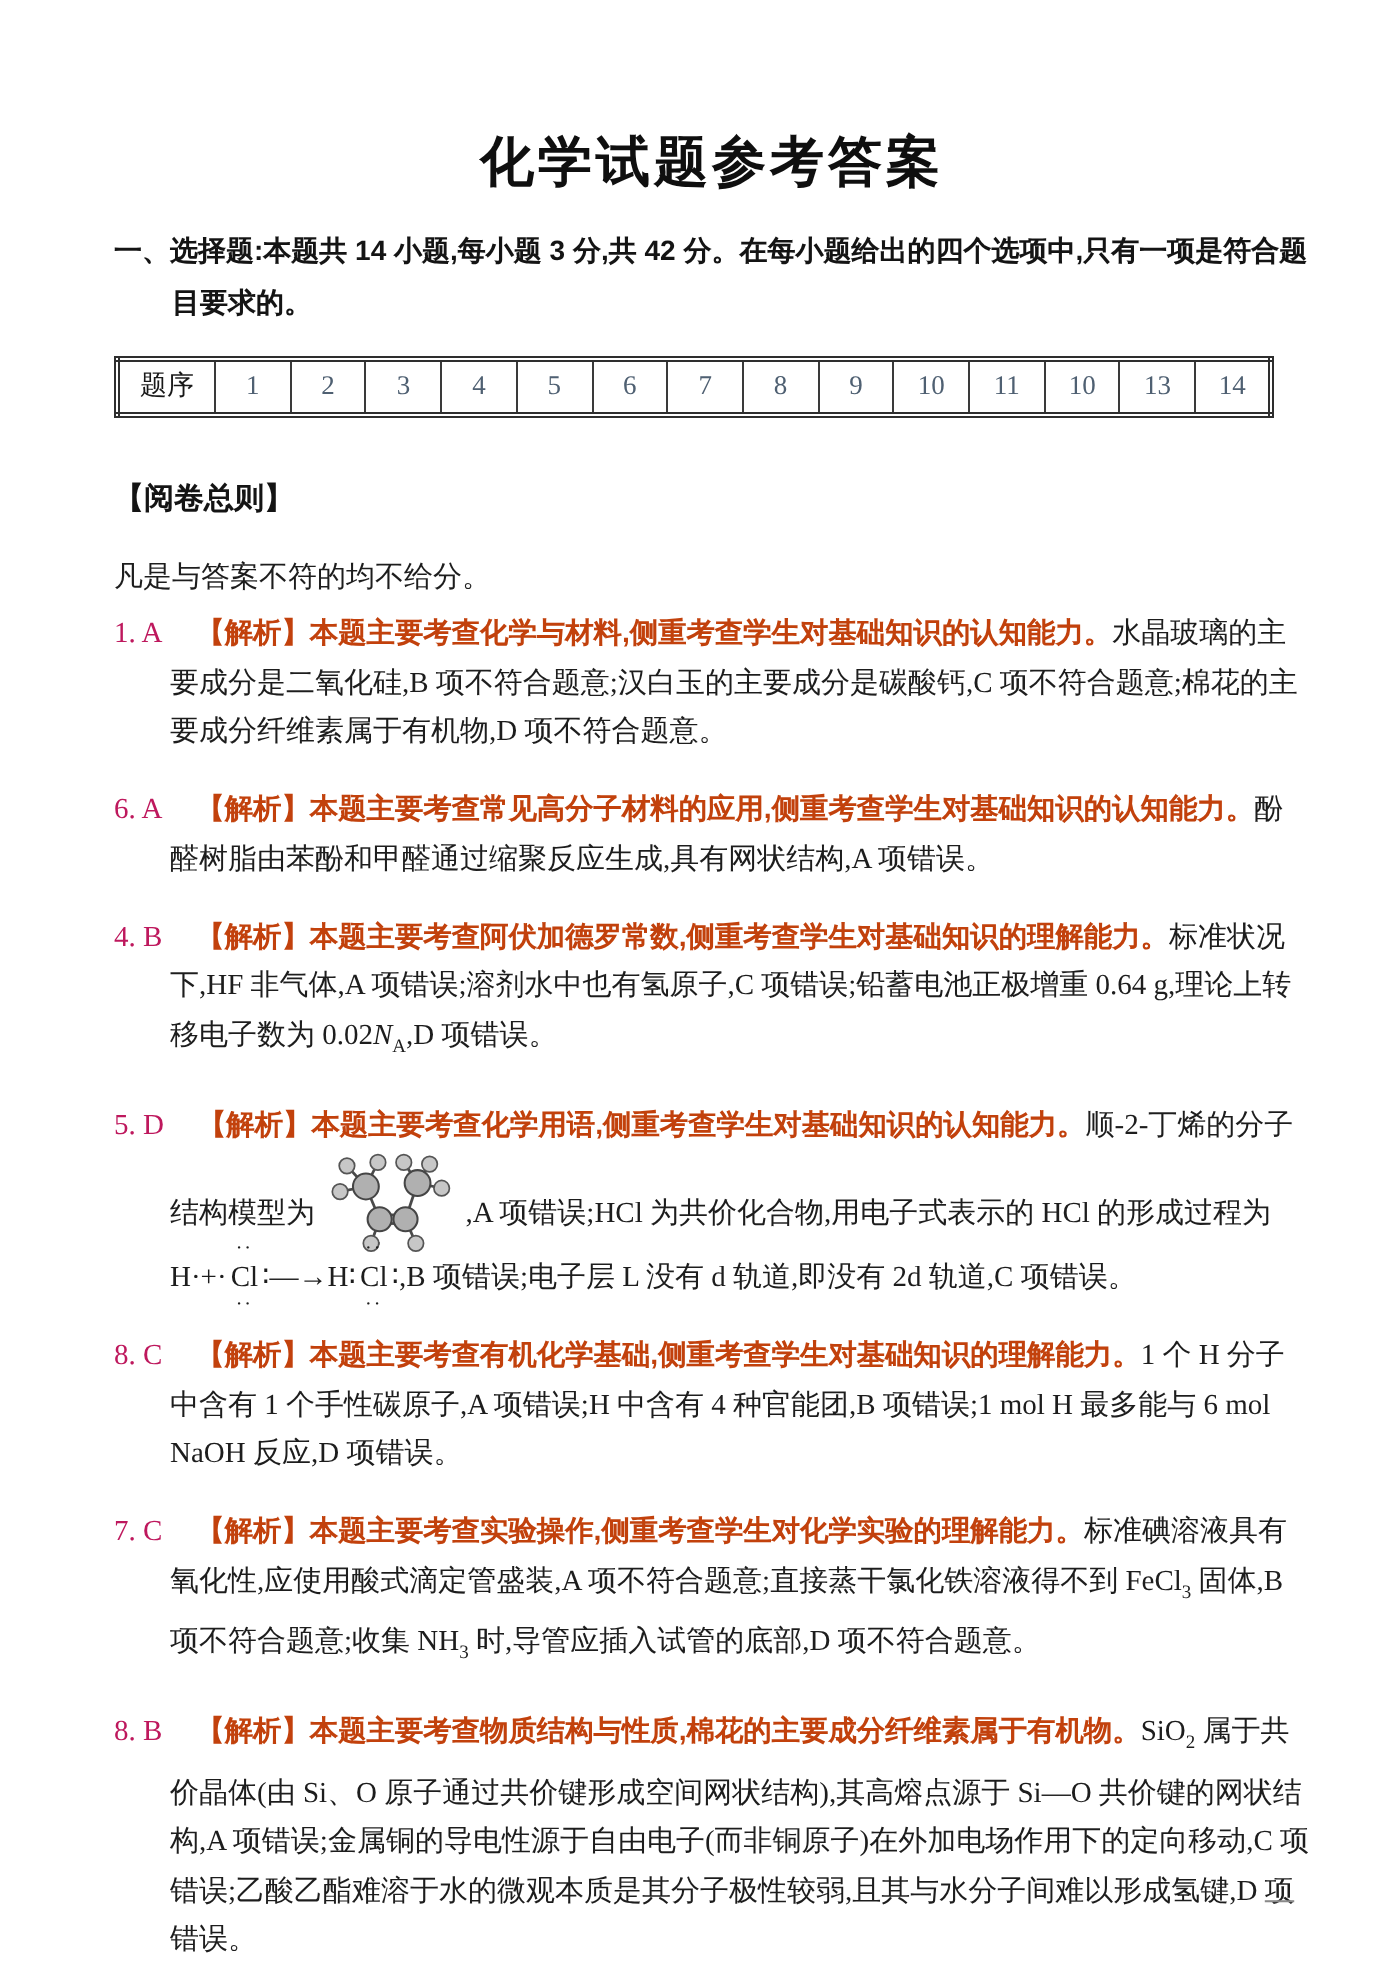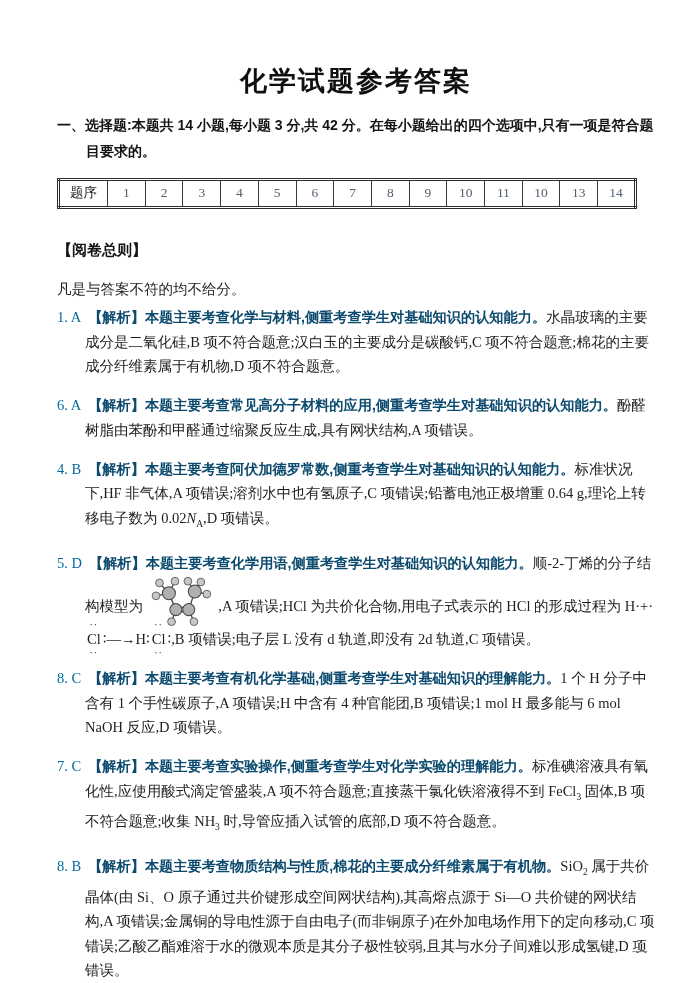--- a/index.html
+++ b/index.html
@@ -35,24 +35,24 @@
     color:#181818;width:47px;font-size:13.5px;
   }
   td.val{color:#4f6072;}
   .grading-heading{
     margin-top:28px;
     font-family:"Liberation Sans","DejaVu Sans",sans-serif;
     font-weight:bold;font-size:15px;color:#141414;line-height:25px;
   }
   .grading-rule{margin-top:15px;line-height:25px;}
   .q{margin-top:3px;padding-left:28px;text-indent:-28px;}
-  .qnum{color:#0369a1;margin-right:7px;}
+  .qnum{color:#be185d;margin-right:17px;}
   .hx{
     font-family:"Liberation Sans","DejaVu Sans",sans-serif;
-    font-weight:bold;font-size:14.2px;color:#0c4a6e;
+    font-weight:bold;font-size:14.2px;color:#c2410c;
   }
   .qbody sub{font-size:9.5px;vertical-align:-4px;}
   .qbody i{font-family:"Liberation Serif","DejaVu Serif",serif;}
   .lewis{position:relative;display:inline-block;margin:0 2px;text-indent:0;}
   .lewis .dt,.lewis .db{
     position:absolute;left:50%;transform:translateX(-50%);
     font-size:10px;line-height:1;letter-spacing:1px;color:#1d1d1d;white-space:nowrap;
   }
   .lewis .dt{top:-7px;}
   .lewis .db{bottom:-6px;}
@@ -100,21 +100,21 @@
     <div class="grading-heading">【阅卷总则】</div>
     <div class="grading-rule">凡是与答案不符的均不给分。</div>
 
     <p class="q">
       <span class="qnum">1. A</span><b class="hx">【解析】本题主要考查化学与材料,侧重考查学生对基础知识的认知能力。</b><span class="qbody">水晶玻璃的主要成分是二氧化硅,B 项不符合题意;汉白玉的主要成分是碳酸钙,C 项不符合题意;棉花的主要成分纤维素属于有机物,D 项不符合题意。</span>
     </p>
     <p class="q">
       <span class="qnum">6. A</span><b class="hx">【解析】本题主要考查常见高分子材料的应用,侧重考查学生对基础知识的认知能力。</b><span class="qbody">酚醛树脂由苯酚和甲醛通过缩聚反应生成,具有网状结构,A 项错误。</span>
     </p>
     <p class="q">
-      <span class="qnum">4. B</span><b class="hx">【解析】本题主要考查阿伏加德罗常数,侧重考查学生对基础知识的认知能力。</b><span class="qbody">标准状况下,HF 非气体,A 项错误;溶剂水中也有氢原子,C 项错误;铅蓄电池正极增重 0.64 g,理论上转移电子数为 0.02<i>N</i><sub>A</sub>,D 项错误。</span>
+      <span class="qnum">4. B</span><b class="hx">【解析】本题主要考查阿伏加德罗常数,侧重考查学生对基础知识的理解能力。</b><span class="qbody">标准状况下,HF 非气体,A 项错误;溶剂水中也有氢原子,C 项错误;铅蓄电池正极增重 0.64 g,理论上转移电子数为 0.02<i>N</i><sub>A</sub>,D 项错误。</span>
     </p>
     <p class="q">
       <span class="qnum">5. D</span><b class="hx">【解析】本题主要考查化学用语,侧重考查学生对基础知识的认知能力。</b><span class="qbody">顺-2-丁烯的分子结构模型为
   <svg class="molsvg" width="62" height="52" viewBox="0 0 72 60" xmlns="http://www.w3.org/2000/svg">
     <g stroke="#4a4a4a" stroke-width="1.6">
       <line x1="22" y1="21" x2="11" y2="9"></line>
       <line x1="22" y1="21" x2="29" y2="7"></line>
       <line x1="22" y1="21" x2="7" y2="24"></line>
       <line x1="52" y1="19" x2="44" y2="7"></line>
       <line x1="52" y1="19" x2="59" y2="8"></line>

